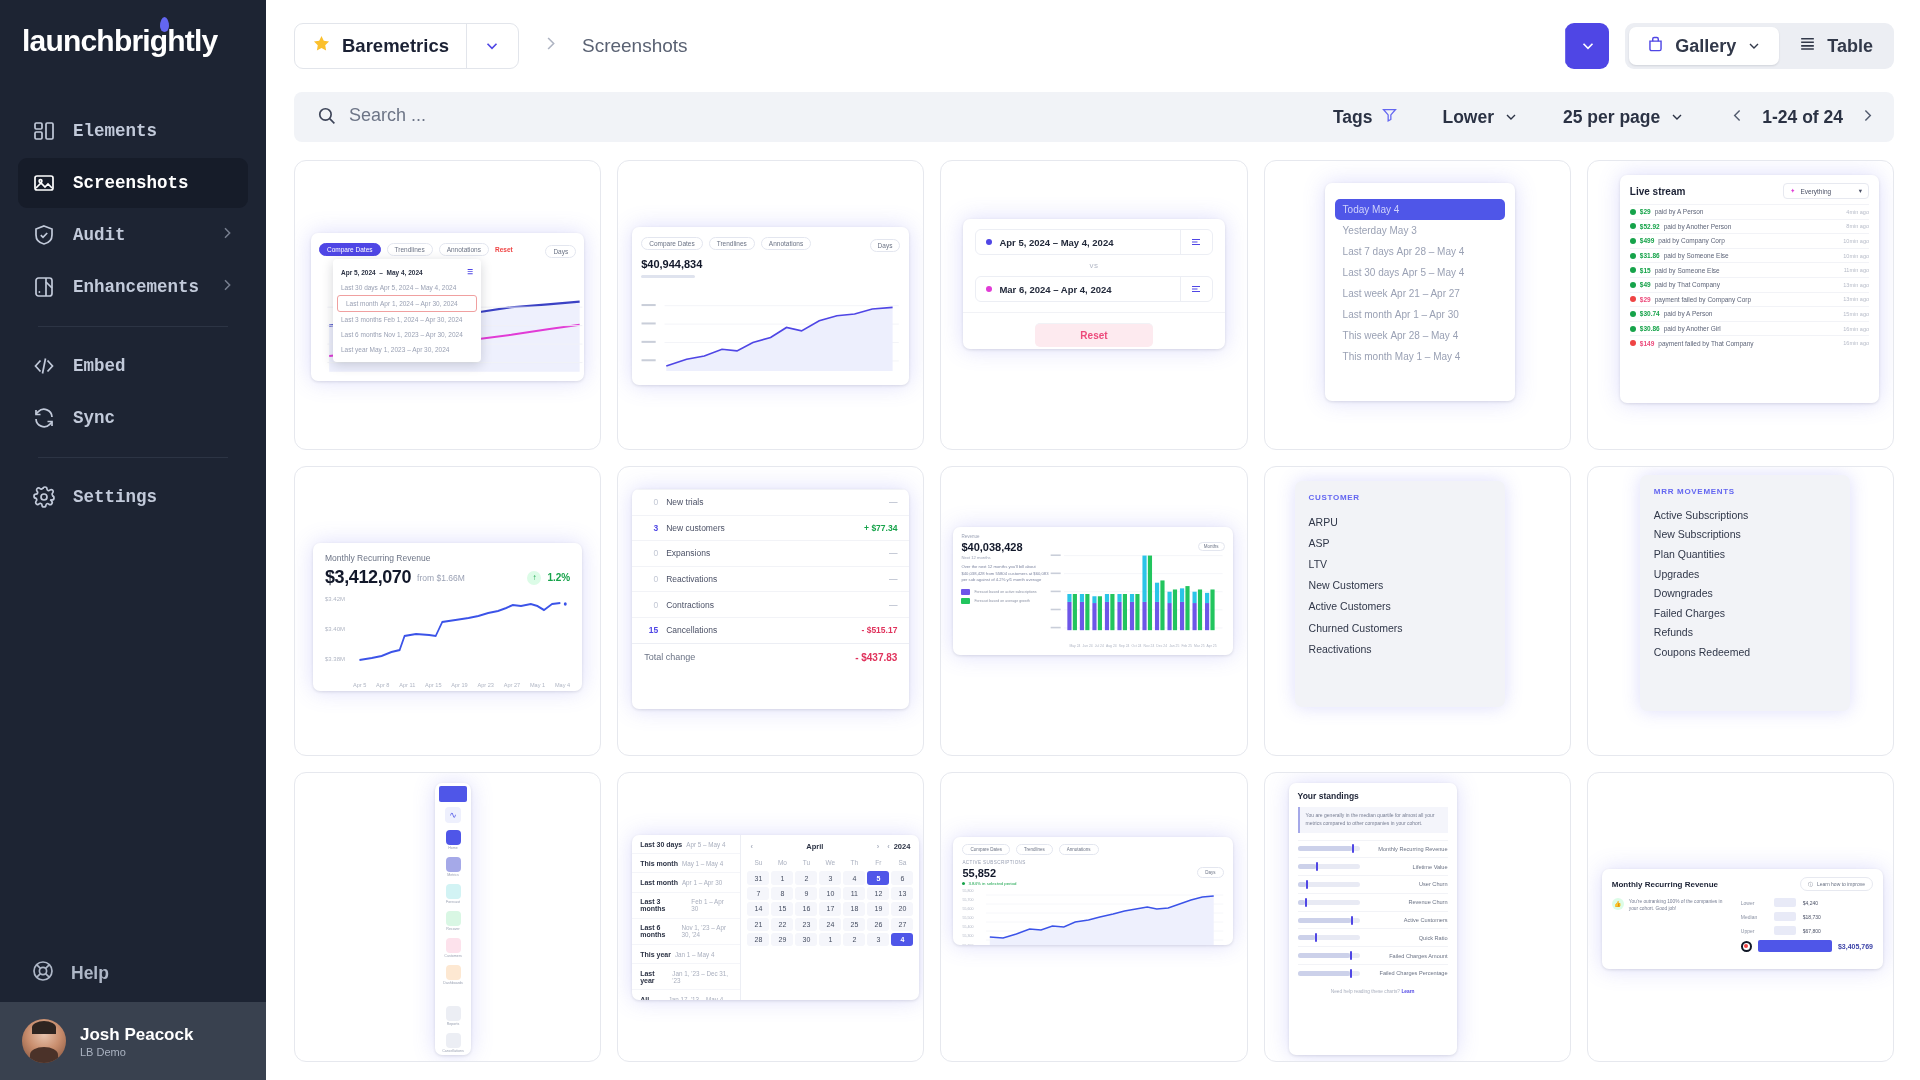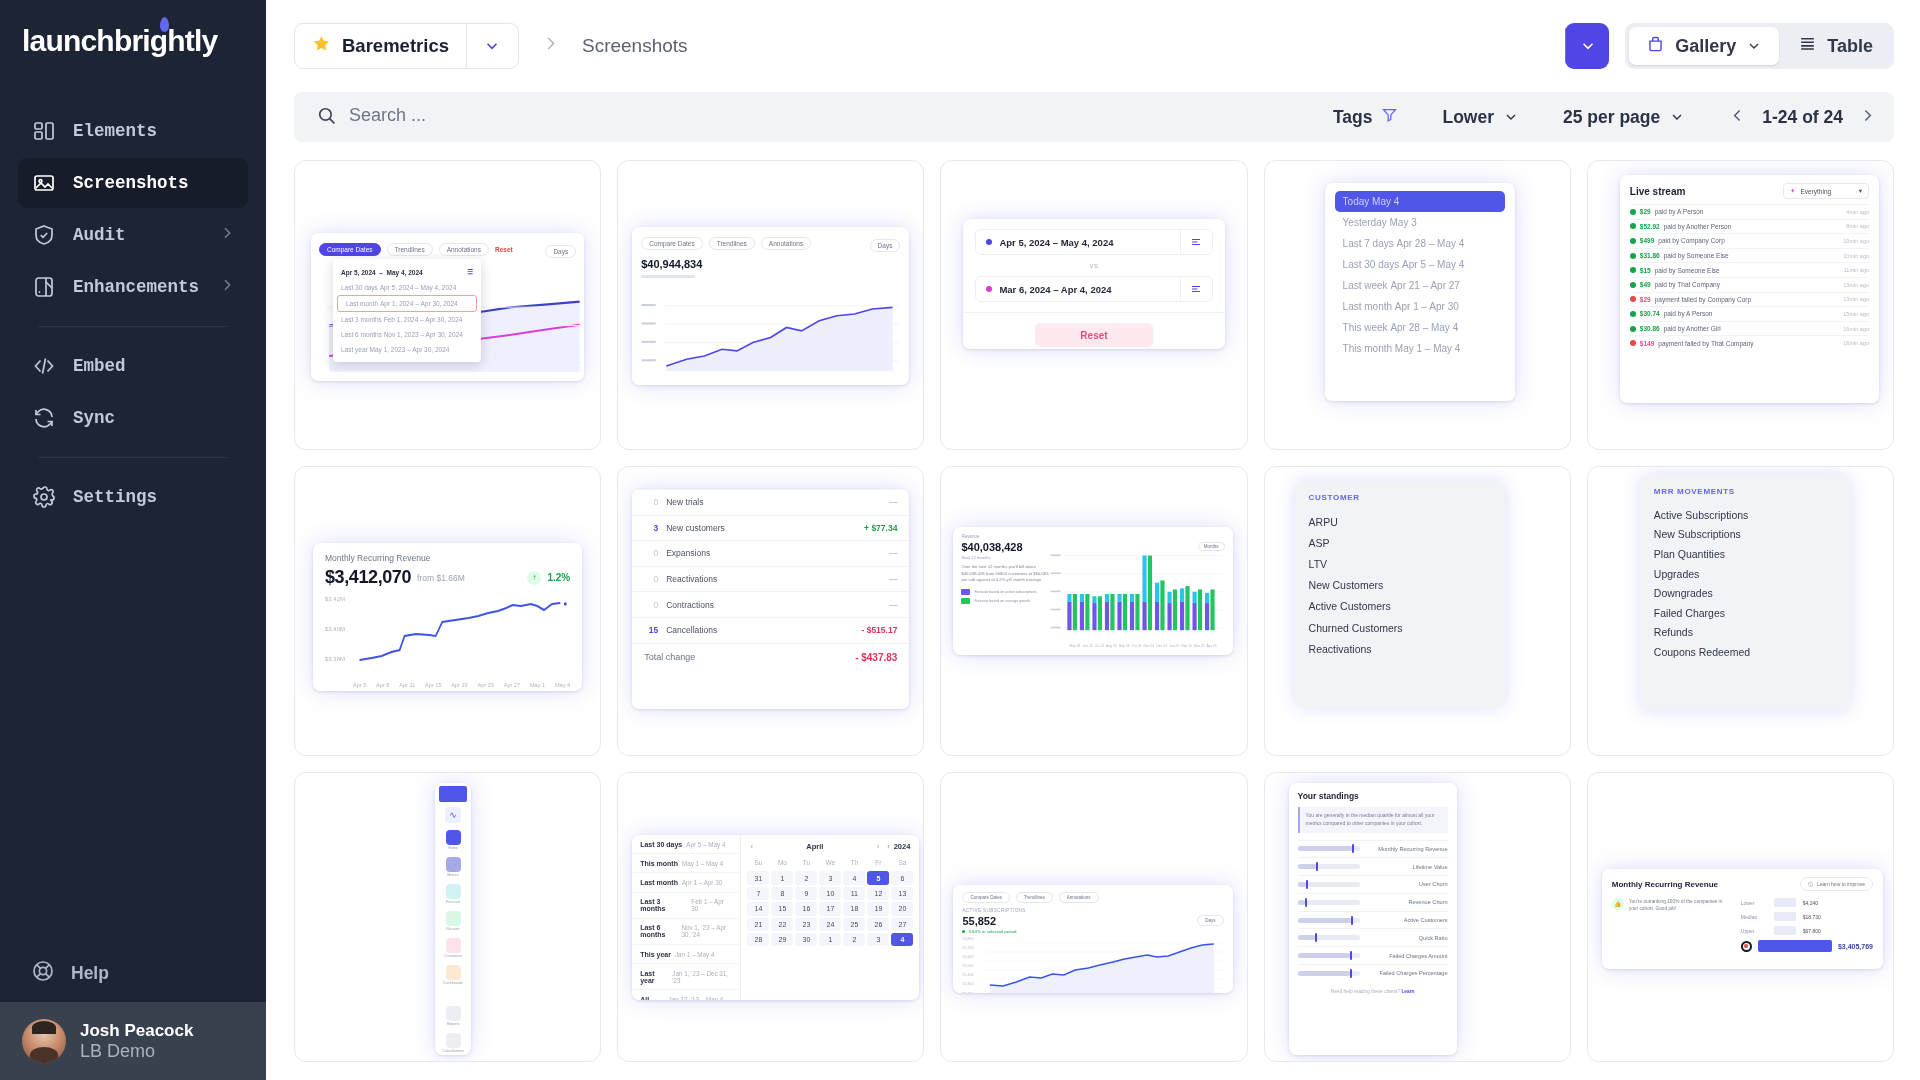--- a/index.html
+++ b/index.html
@@ -33,21 +33,21 @@
   .nav-item .chev { margin-left: auto; opacity: .55; }
   .nav-sep { height: 1px; background: #2c3444; margin: 14px 20px; }
   .sidebar-bottom { margin-top: auto; }
   .help-row { display:flex; align-items:center; gap:16px; padding: 0 31px; height: 58px; color:#aeb7c7; font-size:17.5px; font-weight:600; cursor:pointer;}
   .userbar { display:flex; align-items:center; gap: 14px; height: 78px; padding: 0 22px; background: #39414f; }
   .avatar { width: 44px; height: 44px; border-radius: 50%; flex:0 0 44px; overflow:hidden;
             background: radial-gradient(circle at 50% 35%, #e7c3ad 0%, #c98e6e 45%, #7a4a35 100%); position:relative;}
   .avatar:after{content:"";position:absolute;left:8px;right:8px;bottom:0;height:16px;border-radius:50% 50% 0 0;background:#4b3229;}
   .avatar:before{content:"";position:absolute;left:10px;right:10px;top:2px;height:13px;border-radius:50% 50% 0 0;background:#2e2420;}
   .uname { font-size: 17px; font-weight: 700; color: #fff; line-height: 1.25; }
-  .uorg { font-size: 18px; color: #aab2c0; }
+  .uorg { font-size: 11px; color: #aab2c0; }
 
   
   .main { flex: 1; height: 1080px; background: #ffffff; display: flex; flex-direction: column; }
   .topbar { height: 92px; display: flex; align-items: center; padding: 0 26px 0 28px; gap: 14px; }
   .crumb-pill {
     display: flex; align-items: stretch; border: 1px solid #e2e5eb; border-radius: 9px;
     height: 46px; background: #fff; overflow: hidden;
   }
   .crumb-main { display:flex; align-items:center; gap:11px; padding: 0 17px; font-size: 18.5px; font-weight: 700; color: #1b2134; cursor:pointer;}
   .crumb-caret { width: 52px; border-left: 1px solid #e2e5eb; display:flex; align-items:center; justify-content:center; cursor:pointer;}
@@ -107,21 +107,21 @@
   .c3-shot { left:22px; top:58px; right:22px; height:130px; padding:0; }
   .dr-row { display:flex; align-items:center; margin:10px 12px; border:1px solid #eceef4; border-radius:6px; height:26px; }
   .dr-row .txt { flex:1; display:flex; align-items:center; gap:7px; padding-left:10px; font-size:9.5px; font-weight:600; color:#232a3b;}
   .dot { width:6px; height:6px; border-radius:50%; display:inline-block; }
   .dr-row .bars { width:32px; border-left:1px solid #eceef4; height:100%; display:flex; align-items:center; justify-content:center;}
   .vs { text-align:center; font-size:8px; color:#b3b9c7; letter-spacing:.5px; margin:-4px 0; }
   .reset { margin:0 auto 10px; width:118px; height:24px; background:#fdeaef; color:#ec4a7b; border-radius:5px; display:flex; align-items:center; justify-content:center; font-size:10px; font-weight:700; border-top:1px solid #f1f2f6;}
   .reset-wrap { border-top:1px solid #f1f2f6; padding-top:10px; }
 
   
-  .c4-shot { left:60px; top:22px; width:190px; height:218px; padding:8px 10px; }
+  .c4-shot { left:60px; top:22px; width:190px; height:218px; padding:16px 10px; }
   .c4-item { padding:5px 8px; font-size:10px; color:#1e2536; font-weight:600; border-radius:5px; }
   .c4-item span { color:#9aa1b4; font-weight:400; }
   .c4-item.sel { background:#4f56e8; color:#fff; }
   .c4-item.sel span { color:#cfd2fb; }
 
   
   .c5-shot { left:32px; top:14px; right:14px; height:228px; padding:8px 10px; }
   .ls-head { display:flex; align-items:center; justify-content:space-between; margin-bottom:5px;}
   .ls-title { font-size:10px; font-weight:700; color:#1b2134;}
   .ls-sel { border:1px solid #e7e9f0; border-radius:4px; font-size:6.5px; color:#4b5166; padding:3px 6px; display:flex; align-items:center; gap:5px; width:86px;}
@@ -168,21 +168,21 @@
   .cal-row { display:flex; align-items:baseline; gap:4px; padding:5.6px 8px; font-size:7px; color:#2b3244; font-weight:600; border-bottom:1px solid #f4f5f9;}
   .cal-row span { color:#a9afbe; font-weight:400; font-size:6.3px;}
   .cal-right { width:178px; padding:5px 6px; }
   .cal-hd { display:flex; align-items:center; gap:4px; font-size:7.5px; color:#2b3244; font-weight:700; padding:2px 3px 5px;}
   .cal-grid { display:grid; grid-template-columns:repeat(7,1fr); gap:2px; }
   .cal-grid div { text-align:center; font-size:7px; color:#444c60; padding:3.2px 0; border-radius:3px; background:#f5f6fb;}
   .cal-grid div.dow { background:transparent; color:#aab0bf; font-size:6.5px; }
   .cal-grid div.sel { background:#4f56e8; color:#fff; font-weight:700;}
 
   
-  .c13-shot { left:12px; top:64px; right:14px; height:108px; padding:7px 9px;margin-top:48px;}
+  .c13-shot { left:12px; top:64px; right:14px; height:108px; padding:7px 9px;}
 
   
   .c14-shot { left:24px; top:10px; width:168px; height:272px; padding:8px 9px;}
   .st-title { font-size:8.5px; font-weight:700; color:#1b2134; }
   .st-note { background:#f4f5fb; border-left:2px solid #a5a9e8; font-size:5px; color:#767d92; padding:5px 6px; margin:6px 0 7px; line-height:1.55;}
   .st-row { display:flex; align-items:center; gap:6px; border-top:1px solid #f2f3f7; padding:5.4px 0;}
   .st-track { width:62px; height:5px; border-radius:3px; background:#e8eaf4; position:relative;}
   .st-fill { position:absolute; left:0; top:0; bottom:0; background:#ccd1ea; border-radius:3px;}
   .st-mark { position:absolute; top:-2px; width:2px; height:9px; background:#4f46e5; border-radius:1px;}
   .st-lb { margin-left:auto; font-size:5.6px; color:#6b7385; }

